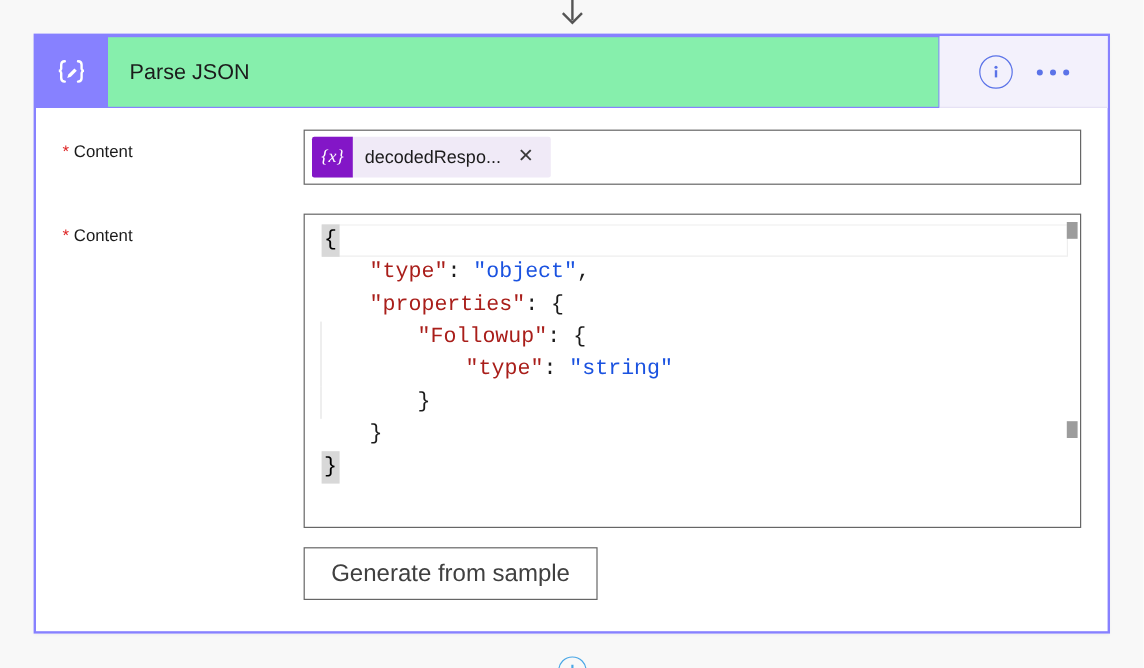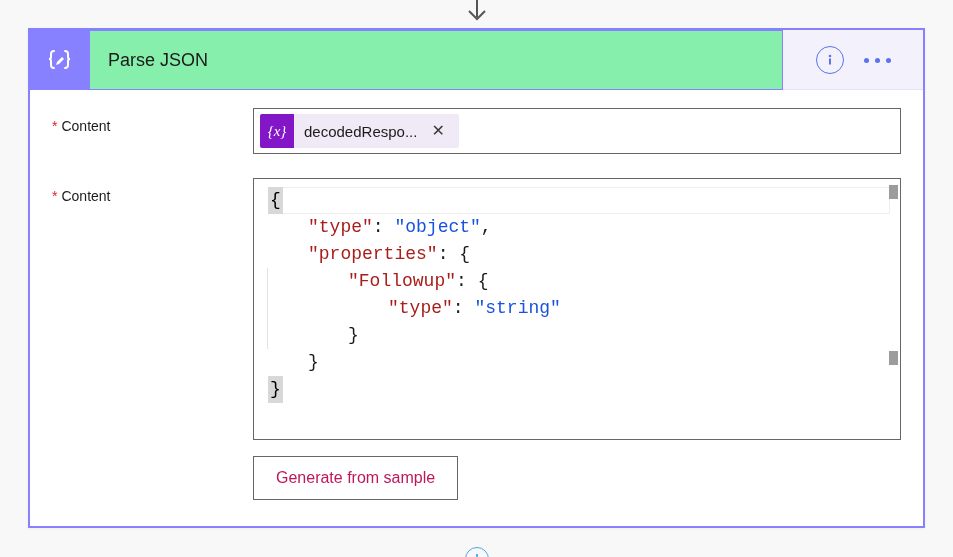--- a/index.html
+++ b/index.html
@@ -148,22 +148,22 @@
     .scroll-nub { position:absolute; right:2px; width:9px; height:14px; background:#9c9c9c; }
     .scroll-nub.top { top: 6px; }
     .scroll-nub.bot { bottom: 74px; }
 
     .gen-btn {
       margin-top: 16px;
       border: 1px solid #666;
       background: #fff;
       height: 44px;
       padding: 0 22px;
-      font-size: 16px;
-      color: #be185d;
+      font-size: 20px;
+      color: #404040;
       cursor: pointer;
       font-family: inherit;
     }
 
     .bottom-add {
       position: absolute;
       bottom: -14px;
       left: 50%;
       transform: translateX(-50%);
       width: 24px; height: 24px;

